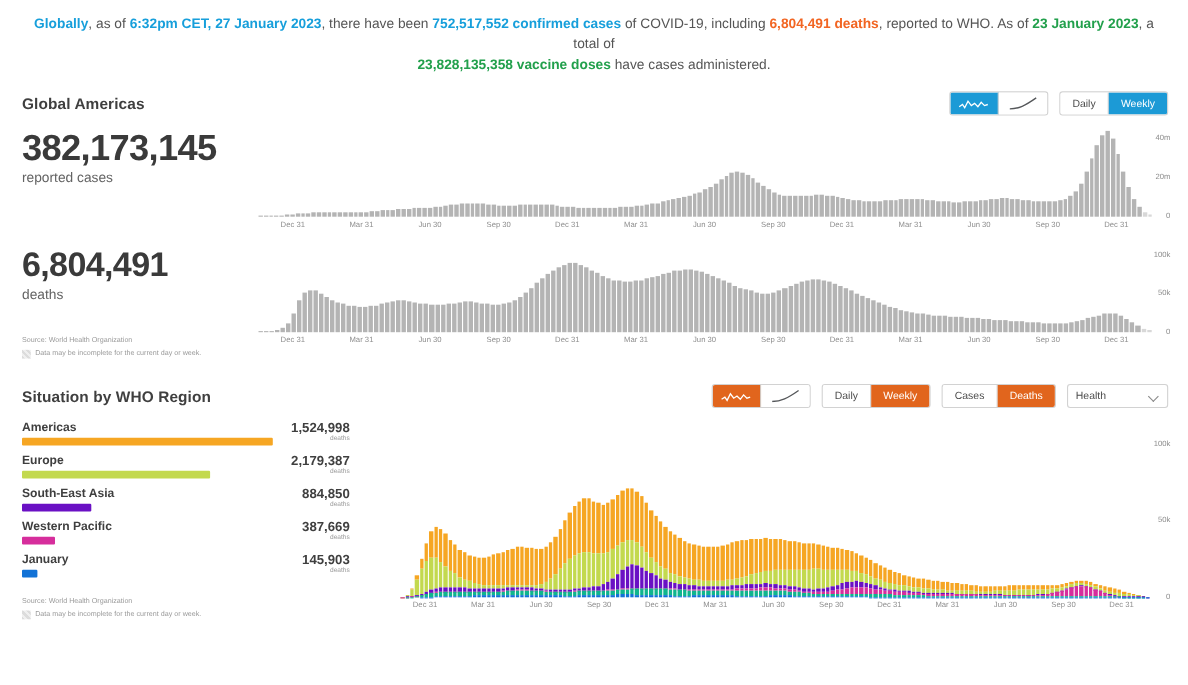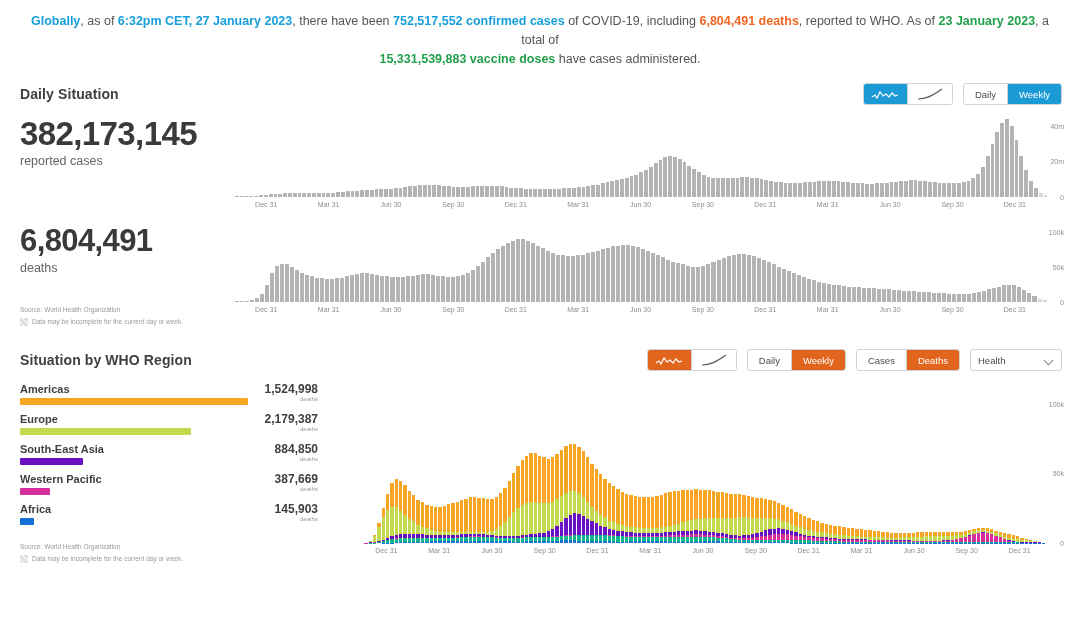--- a/index.html
+++ b/index.html
@@ -171,25 +171,25 @@
   .scol { flex: 1 1 0; min-width: 0; display: flex; flex-direction: column; justify-content: flex-end; }
   .seg-piece { width: 100%; }
 </style>
 </head>
 <body>
 
 <div class="page">
 
   <div class="banner">
     <div id="banner-line-1"><span style="color: rgb(23, 159, 219); font-weight: bold;">Globally</span><span style="color: rgb(85, 85, 85);">, as of </span><span style="color: rgb(23, 159, 219); font-weight: bold;">6:32pm CET, 27 January 2023</span><span style="color: rgb(85, 85, 85);">, there have been </span><span style="color: rgb(23, 159, 219); font-weight: bold;">752,517,552 confirmed cases</span><span style="color: rgb(85, 85, 85);"> of COVID-19, including </span><span style="color: rgb(242, 101, 34); font-weight: bold;">6,804,491 deaths</span><span style="color: rgb(85, 85, 85);">, reported to WHO. As of </span><span style="color: rgb(34, 160, 76); font-weight: bold;">23 January 2023</span><span style="color: rgb(85, 85, 85);">, a total of</span></div>
-    <div id="banner-line-2"><span style="color: rgb(34, 160, 76); font-weight: bold;">15,331,539,883 vaccine doses</span><span style="color: rgb(85, 85, 85);"> have cases administered.</span></div>
+    <div id="banner-line-2"><span style="color: rgb(34, 160, 76); font-weight: bold;">23,828,135,358 vaccine doses</span><span style="color: rgb(85, 85, 85);"> have cases administered.</span></div>
   </div>
 
   <div class="section-head" style="margin-top:6px;">
-    <div class="section-title">Daily Situation</div>
+    <div class="section-title">Global Americas</div>
 
     <div class="ctrl-row">
       <div class="seg">
         <div class="opt icon on-blue">
           <svg width="28" height="11" viewBox="0 0 28 11">
             <path d="M1 8 L4 6 L6 9 L9 3 L12 7 L15 5 L18 8 L21 4 L24 7 L27 6" fill="none" stroke="#ffffff" stroke-width="1.2"></path>
           </svg>
         </div>
         <div class="opt icon">
           <svg width="28" height="12" viewBox="0 0 28 12">
@@ -660,21 +660,21 @@
           <div class="region-val">884,850</div>
           <div class="region-unit">deaths</div>
         </div>
         <div class="region-row">
           <div class="region-name">Western Pacific</div>
           <div class="region-bar" style="width: 30.324px; background: rgb(214, 46, 156);"></div>
           <div class="region-val">387,669</div>
           <div class="region-unit">deaths</div>
         </div>
         <div class="region-row">
-          <div class="region-name">Africa</div>
+          <div class="region-name">January</div>
           <div class="region-bar" style="width: 13.68px; background: rgb(18, 114, 214);"></div>
           <div class="region-val">145,903</div>
           <div class="region-unit">deaths</div>
         </div>
       </div>
 
     <div class="stack-wrap">
       <div class="stackplot" id="stack-plot" style="height:160px;margin-right:34px;">
         <div class="stackbars" id="stack-bars">
             <div class="scol"></div>

